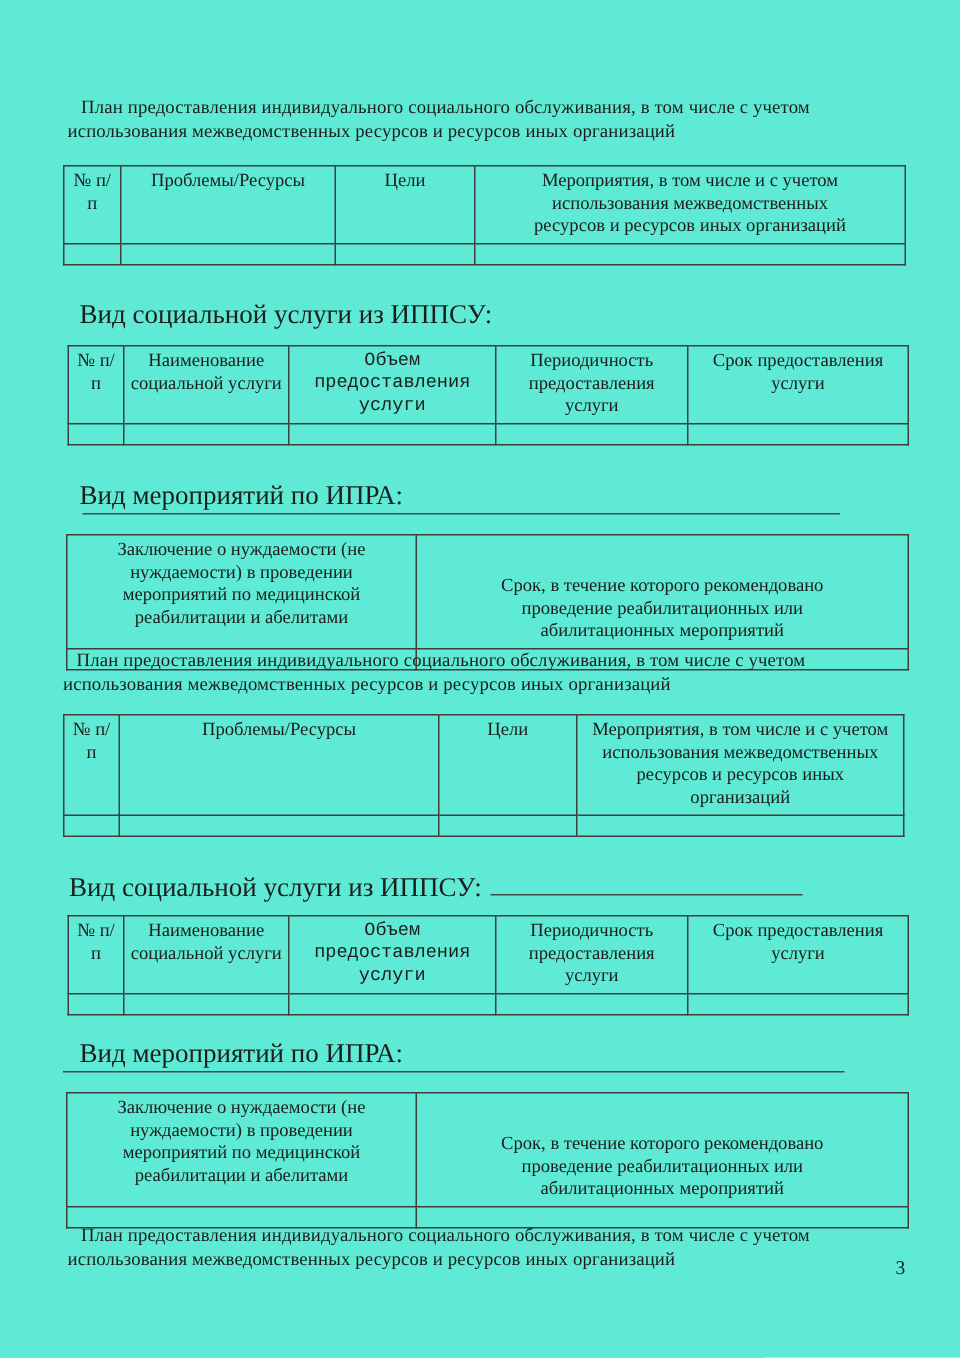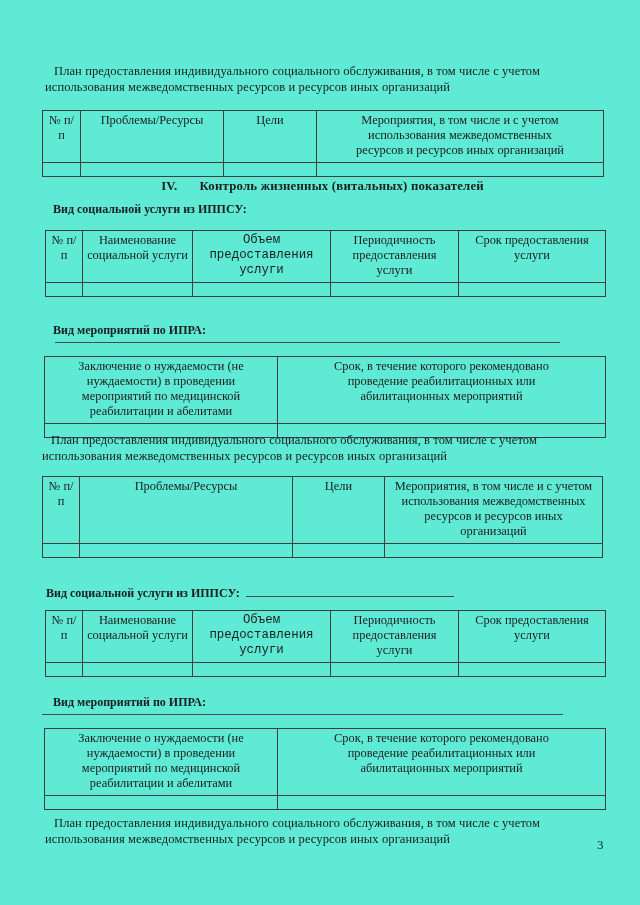--- a/index.html
+++ b/index.html
@@ -15,21 +15,21 @@
     position: absolute; left: 0; top: 0;
     width: 640px; height: 905px;
     background: #5eead4;
   }
   .abs { position: absolute; }
   .para {
     font-size: 12.5px; line-height: 16px;
     text-indent: 9px;
     letter-spacing: 0.1px;
   }
-  .label { font-size: 12px; line-height: 15px; font-weight: bold; }
+  .label { font-size: 18px; line-height: 15px; }
   .heading {
     font-size: 12.8px; font-weight: bold;
     text-align: center; letter-spacing: 0.2px;
     white-space: nowrap;
   }
   .heading .num { margin-right: 22px; }
   table {
     border-collapse: collapse;
     table-layout: fixed;
     font-size: 12.4px; line-height: 15px;
@@ -39,21 +39,21 @@
     vertical-align: top;
     padding: 2px 3px 4px 3px;
   }
   .tc td { text-align: center; }
   .tl td { text-align: center; padding-left: 6px; padding-right: 6px; }
   .empty-row td { height: 14px; padding: 0; }
   .mw { display: inline-block; }
   .mw225 { max-width: 225px; }
   .mw110 { max-width: 112px; font-family: Liberation Mono, monospace; }
   .mw118 { max-width: 120px; }
-  .mw245 { max-width: 248px; }
+  .mw245 { max-width: 248px; margin-top: 24px; }
   .blank-line { border-bottom: 1px solid #4a4a4a; }
   .fill-line {
     display: inline-block; width: 208px; height: 13px;
     border-bottom: 1px solid #4a4a4a;
     margin-left: 6px; vertical-align: baseline;
   }
   .pagenum { font-size: 13px; }
 </style>
 </head>
 <body>
@@ -78,23 +78,20 @@
     </tr>
     <tr class="empty-row">
       <td></td>
       <td></td>
       <td></td>
       <td></td>
     </tr>
   </tbody>
     </table>
 
-  <div class="abs heading" style="left:42px; top:179px; width:561px;">
-    <span class="num">IV.</span><span>Контроль жизненных (витальных) показателей</span>
-  </div>
 
   <div class="abs label" style="left:53px; top:202px;">Вид социальной услуги из ИППСУ:</div>
 
   <table class="abs tc" style="left:45px; top:230px; width:560px;">
     <colgroup>
         <col style="width:37px">
         <col style="width:110px">
         <col style="width:138px">
         <col style="width:128px">
         <col style="width:147px">

